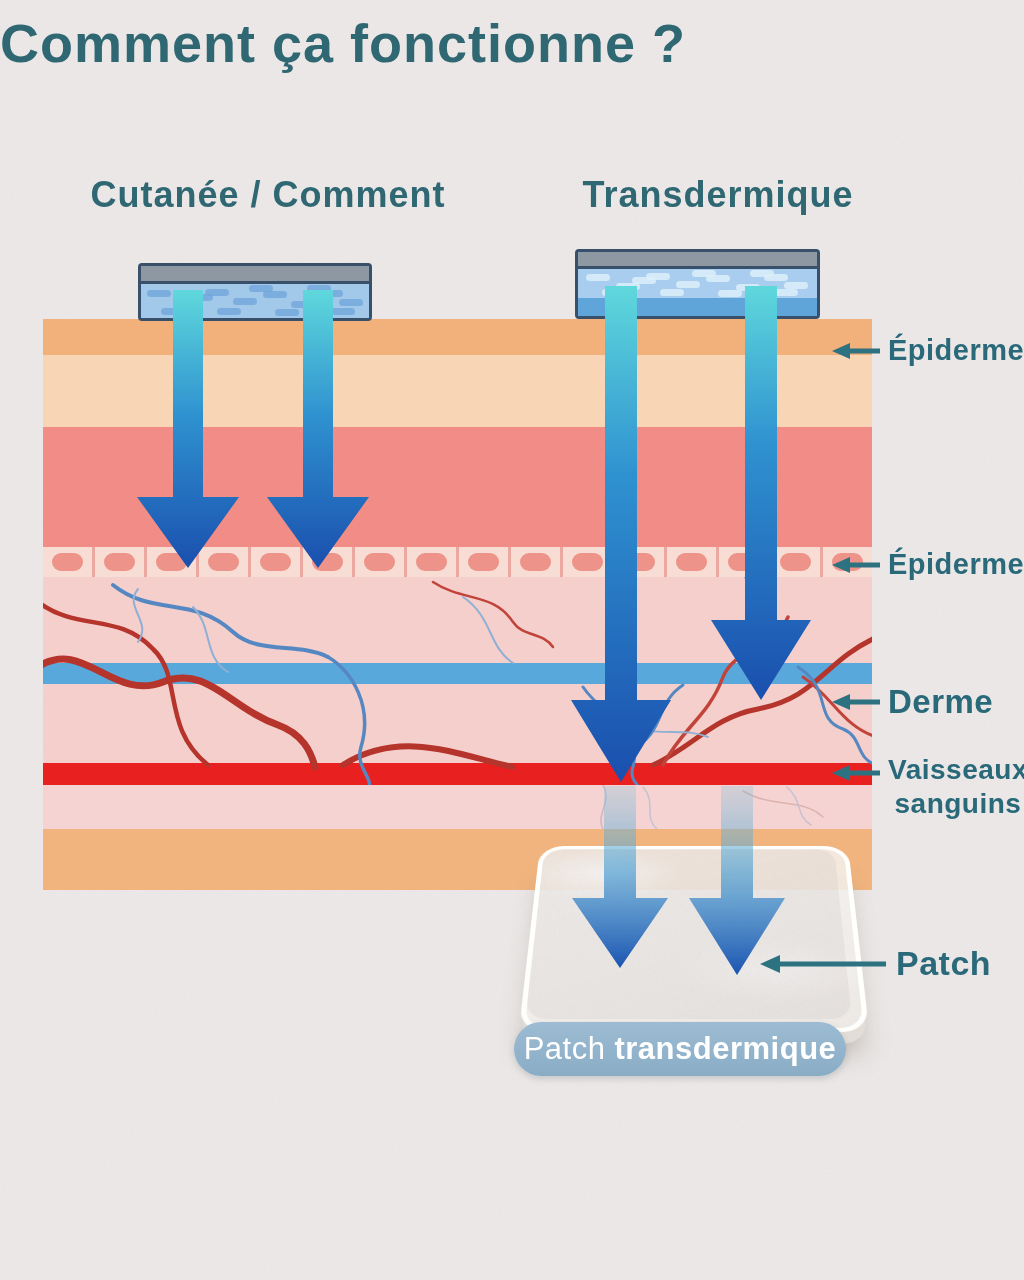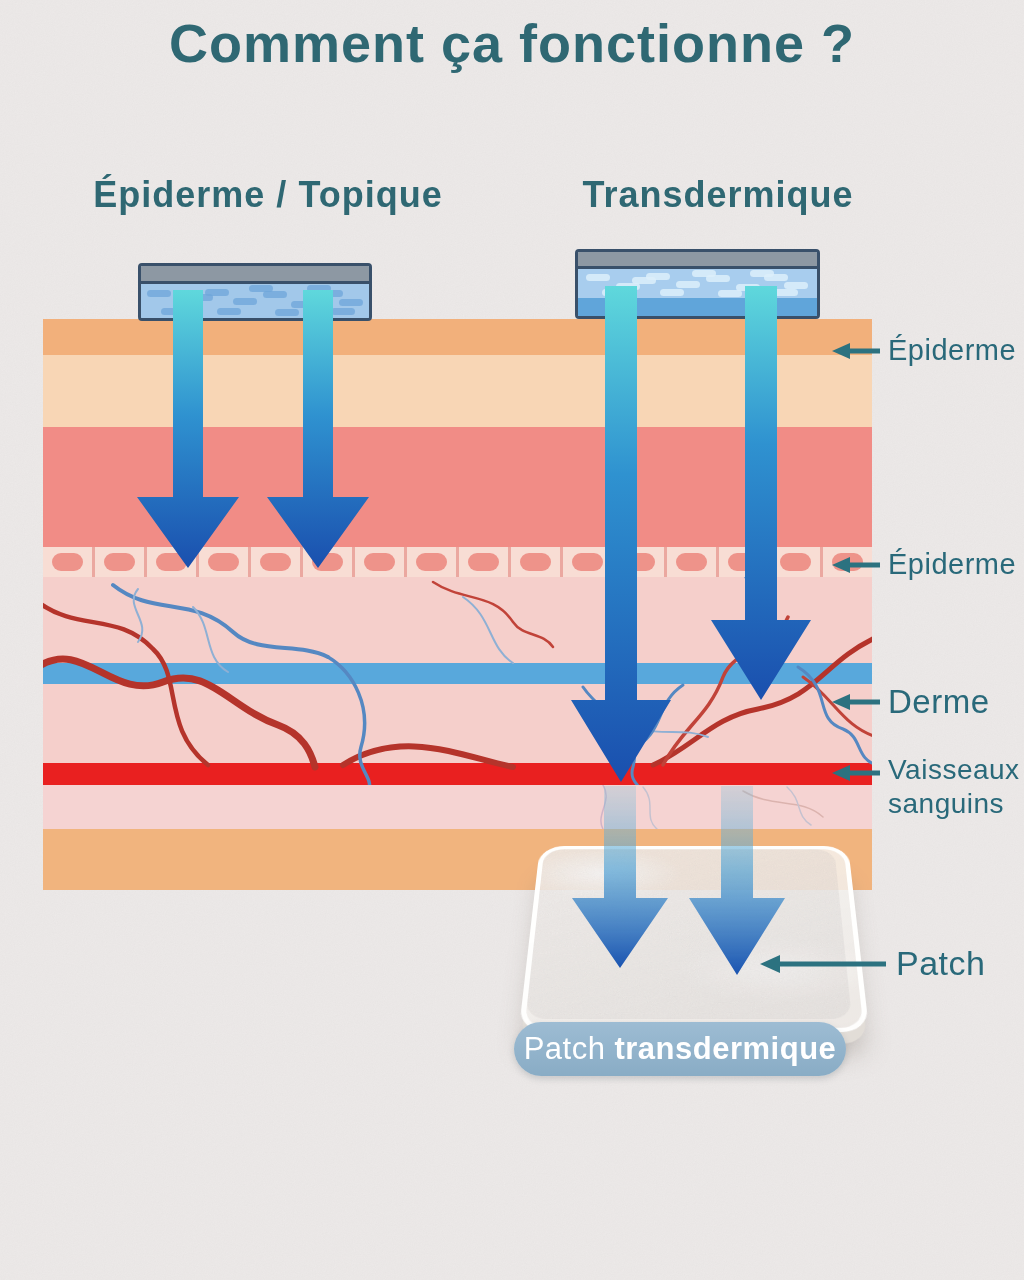--- a/index.html
+++ b/index.html
@@ -5,21 +5,21 @@
   html,body{margin:0;padding:0;}
   #canvas{
     position:relative;width:1024px;height:1280px;overflow:hidden;
     background:#efeceb;
     font-family:"Liberation Sans", sans-serif;
   }
   .noise-layer{position:absolute;left:0;top:0;z-index:1;pointer-events:none;}
 
   
   .main-title{
-    position:absolute;top:12px;left:0;width:1024px;text-align:center;
+    position:absolute;top:12px;left:0;width:1024px;text-align:left;
     font-size:54px;font-weight:bold;color:#2f6873;letter-spacing:1px;z-index:9;
   }
   .col-header{
     position:absolute;top:174px;width:420px;text-align:center;
     font-size:36px;font-weight:bold;color:#2f6873;letter-spacing:1px;z-index:9;
   }
   .col-header.left{left:58px;}
   .col-header.right{left:508px;}
 
   
@@ -70,21 +70,21 @@
   .bottom-patch .sheen{
     position:absolute;inset:0;border-radius:20px;
     background:
       radial-gradient(120px 50px at 20% 15%, rgba(255,255,255,0.9), rgba(255,255,255,0) 70%),
       radial-gradient(140px 60px at 75% 70%, rgba(255,255,255,0.55), rgba(255,255,255,0) 70%);
   }
   .bottom-patch svg{position:absolute;inset:0;border-radius:20px;}
 
   
   .side-label{position:absolute;display:flex;align-items:center;gap:8px;z-index:10;color:#29697a;}
-  .side-label .txt{font-size:29px;font-weight:normal;letter-spacing:0.5px;white-space:nowrap;}
+  .side-label .txt{font-size:29px;font-weight:bold;letter-spacing:0.5px;white-space:nowrap;text-align:center;}
   .lbl-epiderme-1{left:832px;top:334px;}
   .lbl-epiderme-2{left:832px;top:548px;}
   .lbl-derme{left:832px;top:659px;margin-top:24px;}
   .lbl-derme .txt{font-size:33px;}
   .lbl-vaisseaux{left:832px;top:753px;align-items:flex-start;}
   .lbl-vaisseaux .arr{margin-top:10px;}
   .lbl-vaisseaux .txt{font-size:28px;line-height:34px;}
   .lbl-patch{left:760px;top:944px;gap:10px;}
   .lbl-patch .txt{font-size:34px;}
 
@@ -105,21 +105,21 @@
 
   <svg class="noise-layer" width="1024" height="1280">
     <filter id="paperNoise">
       <feTurbulence type="fractalNoise" baseFrequency="0.9" numOctaves="2" result="n"></feTurbulence>
       <feColorMatrix in="n" type="matrix" values="0 0 0 0 0.55  0 0 0 0 0.52  0 0 0 0 0.52  0.5 0.5 0.5 0 0"></feColorMatrix>
     </filter>
     <rect width="1024" height="1280" filter="url(#paperNoise)" opacity="0.14"></rect>
   </svg>
 
   <div class="main-title">Comment ça fonctionne ?</div>
-  <div class="col-header left">Épiderme / Topique</div>
+  <div class="col-header left">Cutanée / Comment</div>
   <div class="col-header right">Transdermique</div>
 
   <div class="skin">
     <div class="layer l-orange-top"></div>
     <div class="layer l-peach"></div>
     <div class="layer l-salmon"></div>
     <div class="layer l-cells">
         <div class="cell">
           <div class="cell-pill"></div>
         </div>

